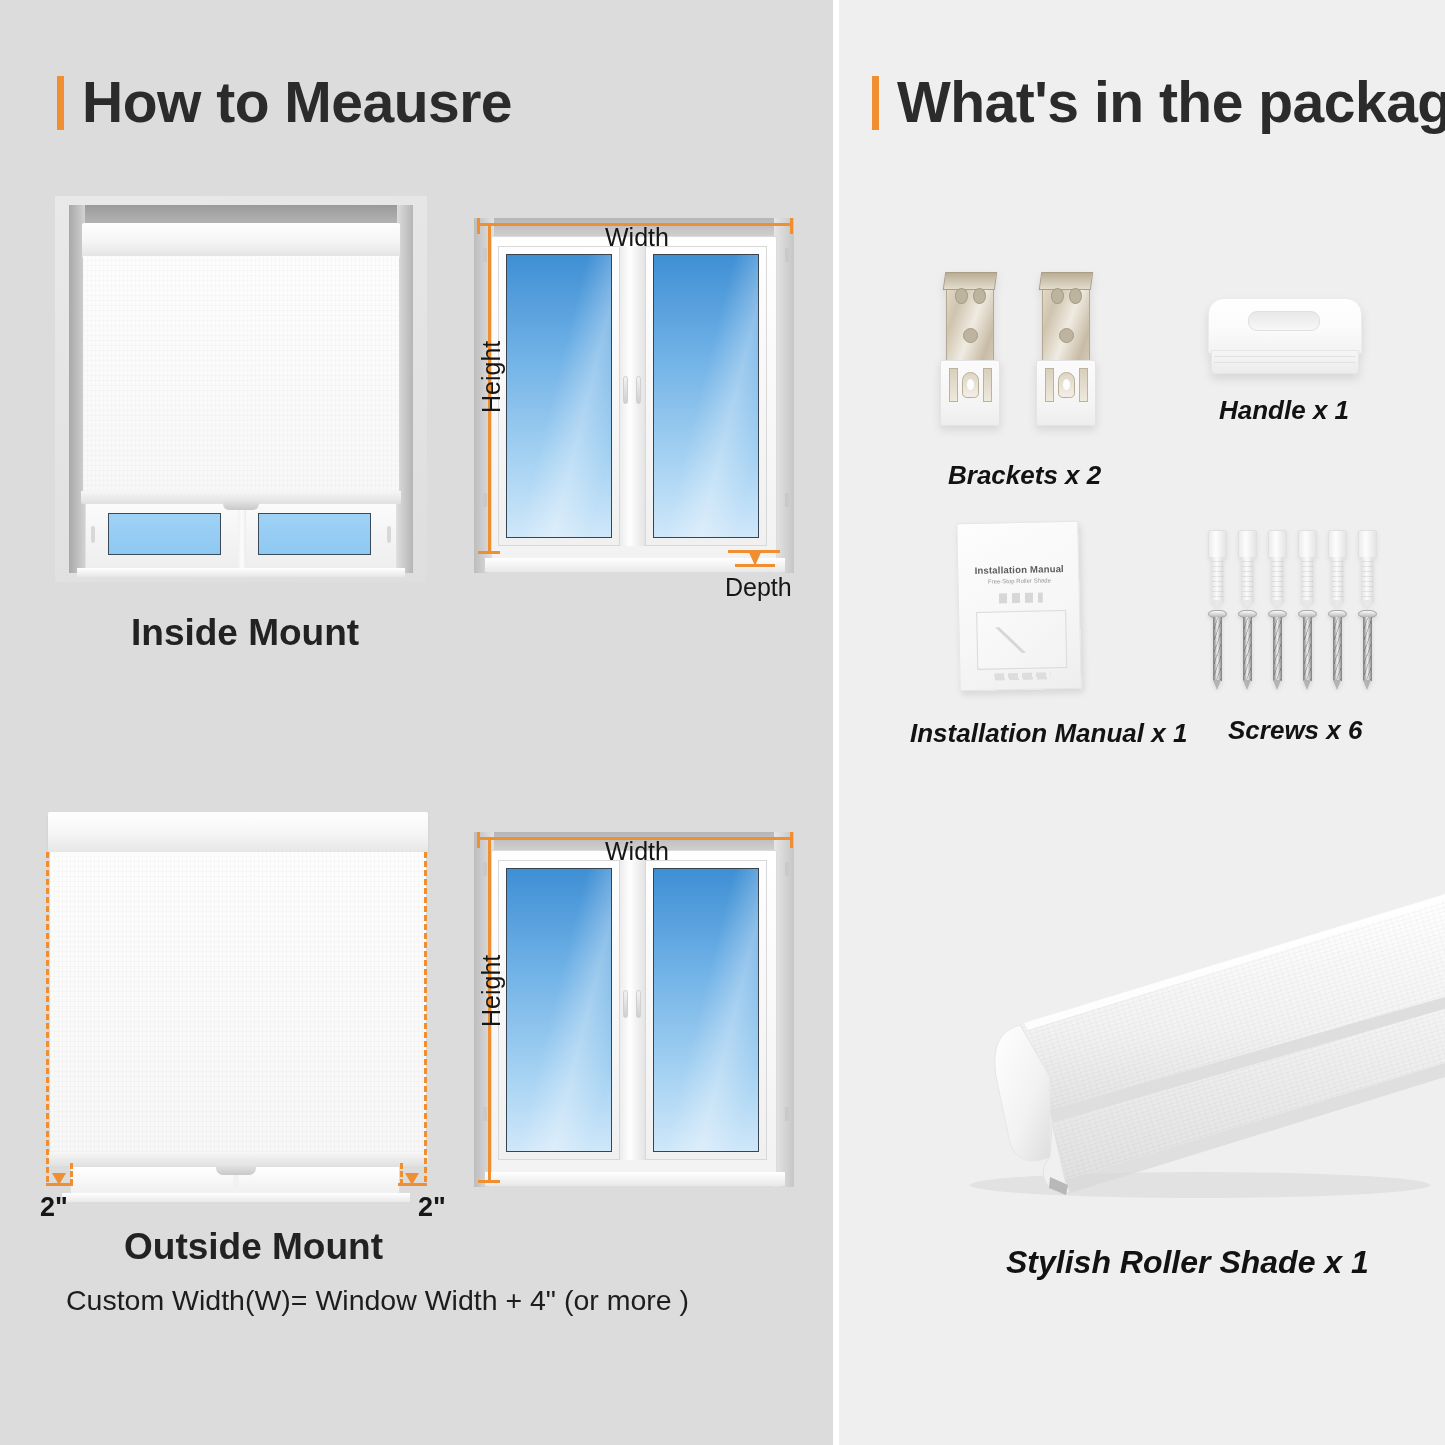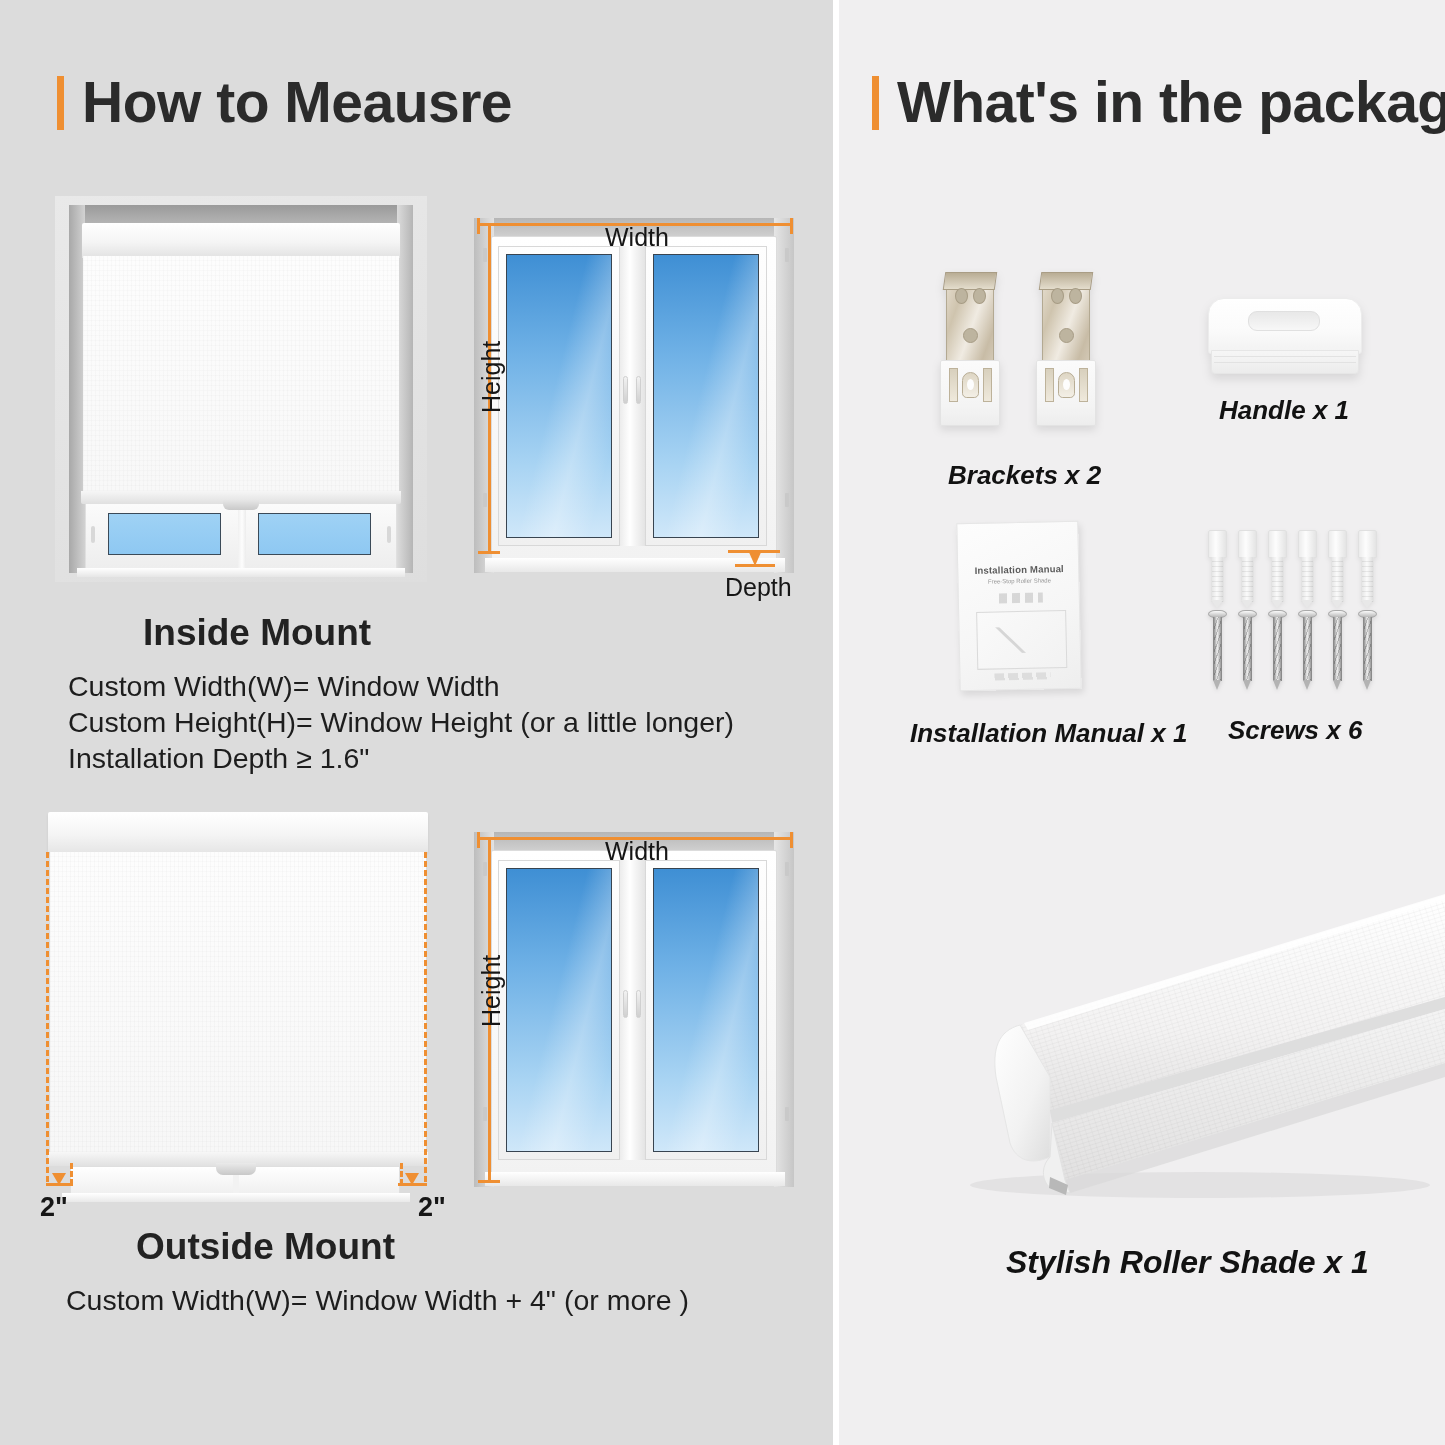--- a/index.html
+++ b/index.html
@@ -61,21 +61,20 @@
   #heading-measure { left: 57px; top: 74px; }
   #heading-package { left: 872px; top: 74px; }
 
   
   .mount-title {
     position: absolute;
     font-size: 37px;
     font-weight: bold;
     color: #222222;
     white-space: nowrap;
-    margin-left: 12px;
   }
   .mount-lines {
     position: absolute;
     font-size: 28.5px;
     color: #1d1d1d;
     line-height: 36px;
     white-space: nowrap;
   }
   .mount-lines div { white-space: nowrap; }
 
@@ -557,25 +556,20 @@
     <div class="mk mk-h" style="left:23px; top:353px; width:22px;"></div>
     <div class="lbl-rot" style="left:22px; top:215px;">Height</div>
 
     <div class="mk mk-h" style="left:273px; top:352px; width:52px;"></div>
     <div class="mk" style="left:293px; top:352px; width:14px; height:16px; clip-path: polygon(0 0, 100% 0, 50% 100%);"></div>
     <div class="mk mk-h" style="left:280px; top:366px; width:40px;"></div>
     <div class="lbl" style="left:270px; top:375px;">Depth</div>
   </div>
 
   <div class="mount-title" id="inside-title">Inside Mount</div>
-  <div class="mount-lines" id="inside-lines">
-    <div>Custom Width(W)= Window Width</div>
-    <div>Custom Height(H)= Window Height (or a little longer)</div>
-    <div>Installation Depth ≥ 1.6"</div>
-  </div>
 
   <div class="abs" id="om-wrap">
     <div class="abs" id="om-bg"></div>
     <div class="abs" id="om-winframe"></div>
     <div class="abs" id="om-winmull"></div>
     <div class="abs" id="om-sill"></div>
     <div class="abs" id="om-headrail"></div>
     <div class="abs" id="om-fabric"></div>
     <div class="abs" id="om-bottombar"></div>
     <div class="abs" id="om-pull"></div>

